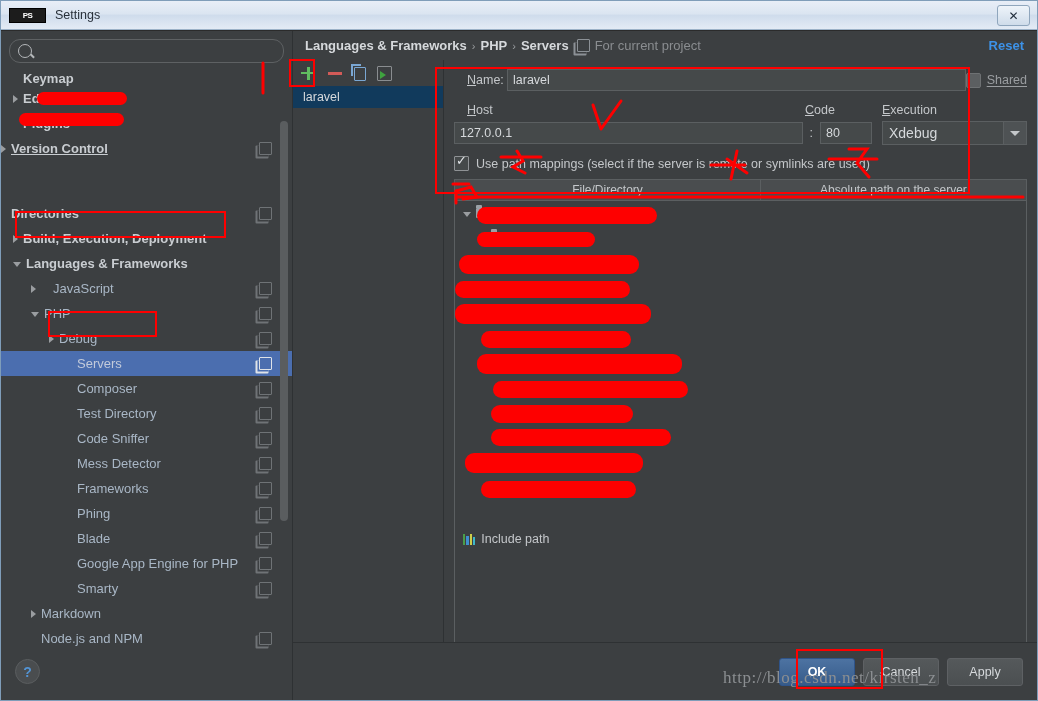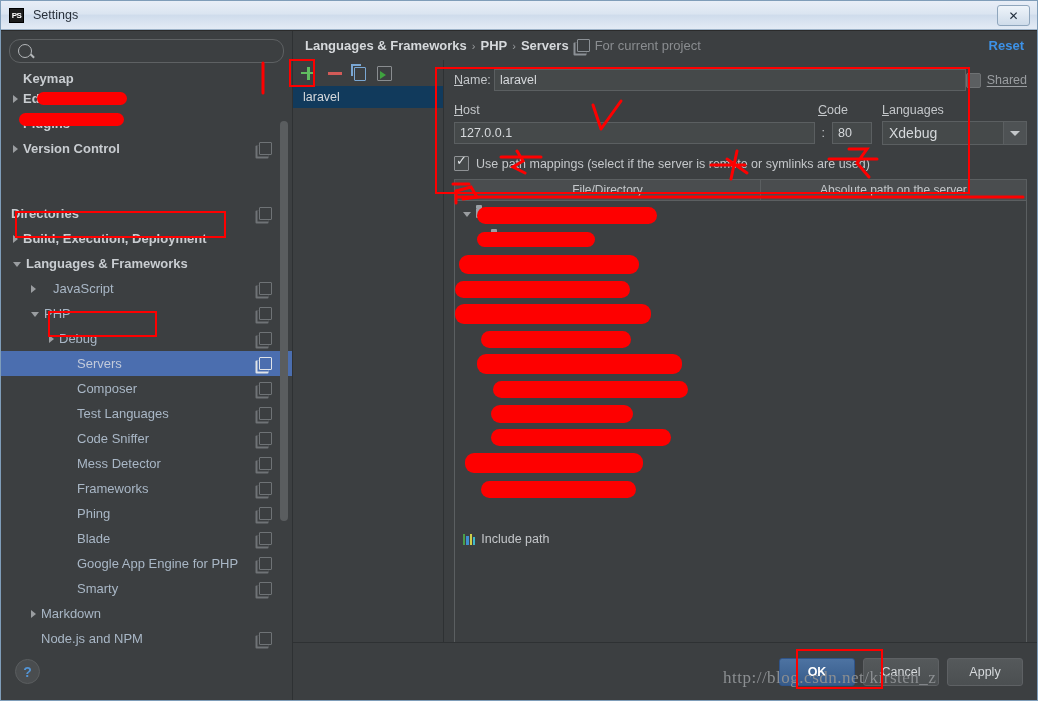--- a/index.html
+++ b/index.html
@@ -26,21 +26,21 @@
   
   #titlebar {
     height: 28px; min-height: 28px;
     background: linear-gradient(to bottom, #e8eef7 0%, #dbe5f1 45%, #cfdcec 52%, #e3ebf5 100%);
     border-bottom: 1px solid #9cb2c8;
     display: flex; align-items: center;
     padding: 0 4px 0 8px;
     position: relative;
   }
   .ps-icon {
-    width: 15px; height: 15px;
+    width: 37px; height: 15px;
     background: #1c1c1c;
     border: 1px solid #000;
     color: #ffffff;
     font-size: 8px; font-weight: bold;
     display: flex; align-items: center; justify-content: center;
     letter-spacing: -0.5px;
     box-sizing: border-box;
   }
   #title-text {
     margin-left: 9px;
@@ -213,21 +213,21 @@
     height: 22px; display: flex; align-items: center;
     padding-left: 10px; font-size: 12.5px; color: #d6d9dc;
     cursor: pointer;
   }
   .server-item.selected { background: #113a5c; }
 
   
   #form-col { flex: 1; display: flex; flex-direction: column; padding: 0 10px 0 10px; }
 
   .field-row { display: flex; align-items: center; }
-  .fld-label { font-size: 12.5px; color: #c4c7ca; }
+  .fld-label { font-size: 12.5px; color: #c4c7ca; margin-left: 13px; }
   .underline-first::first-letter { text-decoration: underline; }
   .txtinput {
     background: #45494a; border: 1px solid #5b5f61;
     color: #d6d9dc; font-size: 12.5px;
     height: 22px; box-sizing: border-box;
     padding: 0 5px; outline: none;
     font-family: "Liberation Sans", sans-serif;
   }
   #shared-box {
     width: 13px; height: 13px;
@@ -379,21 +379,21 @@
               <span class="row-label">Keymap</span>
             </div>
             <div class="tree-row bold" style="padding-left: 12px;">
               <span class="arrow "></span>
               <span class="row-label">Editor</span>
             </div>
             <div class="tree-row bold" style="padding-left: 12px;">
               <span class="arrow empty"></span>
               <span class="row-label">Plugins</span>
             </div>
-            <div class="tree-row bold" style="padding-left: 12px;">
+            <div class="tree-row bold" style=" text-decoration: underline;">
               <span class="arrow "></span>
               <span class="row-label">Version Control</span>
               <span class="copy-glyph"></span>
             </div>
             <div class="tree-row bold" style=" margin-top: 40px;">
               <span class="arrow empty"></span>
               <span class="row-label">Directories</span>
               <span class="copy-glyph"></span>
             </div>
             <div class="tree-row bold" style="padding-left: 12px;">
@@ -424,21 +424,21 @@
               <span class="row-label">Servers</span>
               <span class="copy-glyph"></span>
             </div>
             <div class="tree-row" style="padding-left: 66px;">
               <span class="arrow empty"></span>
               <span class="row-label">Composer</span>
               <span class="copy-glyph"></span>
             </div>
             <div class="tree-row" style="padding-left: 66px;">
               <span class="arrow empty"></span>
-              <span class="row-label">Test Languages</span>
+              <span class="row-label">Test Directory</span>
               <span class="copy-glyph"></span>
             </div>
             <div class="tree-row" style="padding-left: 66px;">
               <span class="arrow empty"></span>
               <span class="row-label">Code Sniffer</span>
               <span class="copy-glyph"></span>
             </div>
             <div class="tree-row" style="padding-left: 66px;">
               <span class="arrow empty"></span>
               <span class="row-label">Mess Detector</span>
@@ -516,27 +516,27 @@
           <div class="field-row" style="margin-top:9px;">
             <span class="fld-label underline-first" style="width:40px;">Name:</span>
             <input class="txtinput" style="flex: 1 1 0%;" type="text" value="laravel">
             <span id="shared-box"></span>
             <span id="shared-label">Shared</span>
           </div>
 
           <div class="field-row" style="margin-top:12px;">
             <span class="fld-label underline-first" style="flex:1;">Host</span>
             <span class="fld-label underline-first" style="width:64px;">Code</span>
-            <span class="fld-label underline-first" style="width:145px;">Languages</span>
+            <span class="fld-label underline-first" style="width:145px;">Execution</span>
           </div>
 
           <div class="field-row" style="margin-top:4px;">
             <input class="txtinput" style="flex: 1 1 0%;" type="text" value="127.0.0.1">
             <span class="fld-label" style="margin:0 7px;">:</span>
-            <input class="txtinput" style="width: 40px;" type="text" value="80">
+            <input class="txtinput" style="width: 52px;" type="text" value="80">
             <div class="combo" style="width:145px; margin-left:10px;">
               <span class="combo-val">Xdebug</span>
               <span class="combo-arrow"></span>
             </div>
           </div>
 
           <div class="field-row" style="margin-top:11px;">
             <span id="chk-mappings"></span>
             <span class="fld-label" style="margin-left:7px;">Use path mappings (select if the server is remote or symlinks are used)</span>
           </div>

